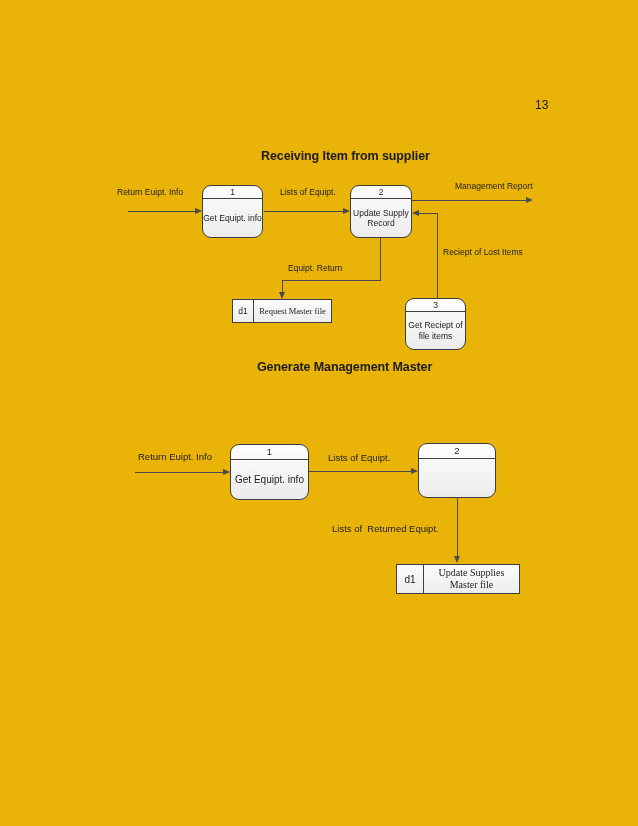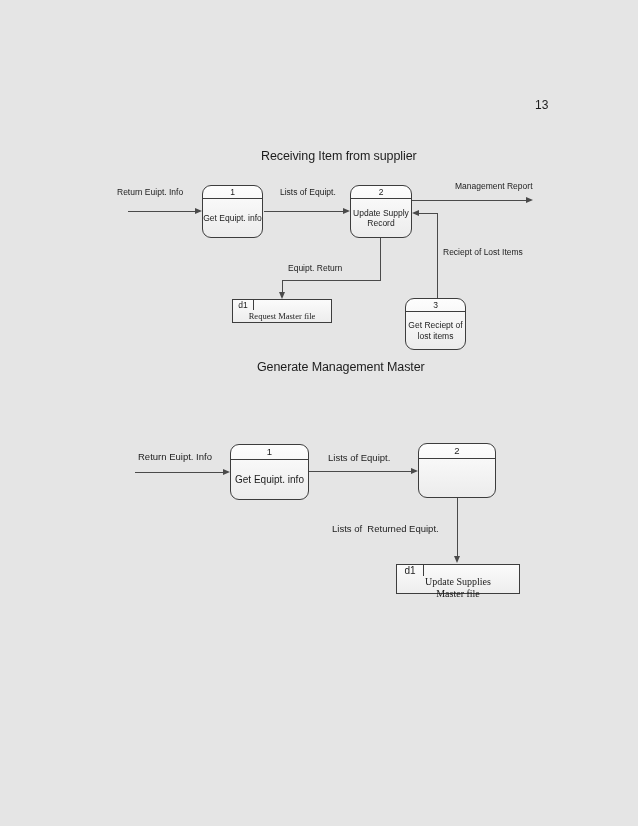--- a/index.html
+++ b/index.html
@@ -1,22 +1,22 @@
 <!DOCTYPE html>
 <html><head>
 <meta charset="utf-8">
 <style>
   html,body { margin:0; padding:0; background:#ffffff; }
   .page {
-    position:relative; width:638px; height:826px; background:#e5e5e5;
+    position:relative; width:638px; height:826px; background:#eab308;
     font-family:"Liberation Sans", sans-serif; color:#1c1c1c; overflow:hidden;
   }
   .abs { position:absolute; }
   .pageno { font-size:12px; }
-  .dfd-title { font-weight:normal; font-size:12.5px; letter-spacing:-0.1px; white-space:pre;padding-left:29px; }
+  .dfd-title { font-weight:bold; font-size:12.5px; letter-spacing:-0.1px; white-space:pre;padding-left:29px; }
   .flow-label { font-size:8.5px; white-space:pre; color:#222; }
   .flow-label.lg { font-size:9.5px; }
   
   .proc {
     position:absolute; box-sizing:border-box;
     border:1.4px solid #3d3d3d; border-radius:9px;
     background:linear-gradient(180deg,#fdfdfd 0%,#ececec 100%);
     display:flex; flex-direction:column;
   }
   .proc .num {
@@ -27,21 +27,20 @@
     flex:1; display:flex; align-items:center; justify-content:center;
     text-align:center; font-size:8.5px; line-height:10.5px; white-space:pre-line;
   }
   .proc.lg .num { font-size:9.5px; line-height:14px; height:14px; }
   .proc.lg .pbody { font-size:10px; line-height:12px; }
   
   .store {
     position:absolute; box-sizing:border-box; display:flex;
     border:1.4px solid #3d3d3d;
     background:linear-gradient(180deg,#fbfbfb 0%,#ededed 100%);
-    flex-direction:column;
   }
   .store .sid {
     display:flex; align-items:center; justify-content:center;
     border-right:1.4px solid #3d3d3d; font-size:8.5px; flex:0 0 auto;
   }
   .store .sbody {
     flex:1; display:flex; align-items:center; justify-content:center;
     text-align:center; font-size:8.5px; line-height:10.5px; white-space:pre-line;font-family:Liberation Serif, serif;
   }
   .store.lg .sid { font-size:10px; }
@@ -98,21 +97,21 @@
   <div class="ah d" style="left:278.7px; top:292px;"></div>
 
   <div class="store" style="left:232px; top:299px; width:100px; height:24px;">
     <div class="sid" style="width:20px;">d1</div>
     <div class="sbody">Request Master file</div>
   </div>
 
   <div class="proc" style="left:405px; top:298px; width:61px; height:52px;">
     <div class="num">3</div>
     <div class="pbody">Get Reciept of
-lost items</div>
+file items</div>
   </div>
 
   <div class="abs dfd-title" style="left:228px; top:360px;">Generate Management Master</div>
 
   <div class="abs flow-label lg" style="left:138px; top:451px;">Return Euipt. Info</div>
   <div class="hline" style="left:135px; top:471.5px; width:89px;"></div>
   <div class="ah r" style="left:223px; top:468.5px;"></div>
 
   <div class="proc lg" style="left:230px; top:444px; width:79px; height:56px;">
     <div class="num">1</div>

